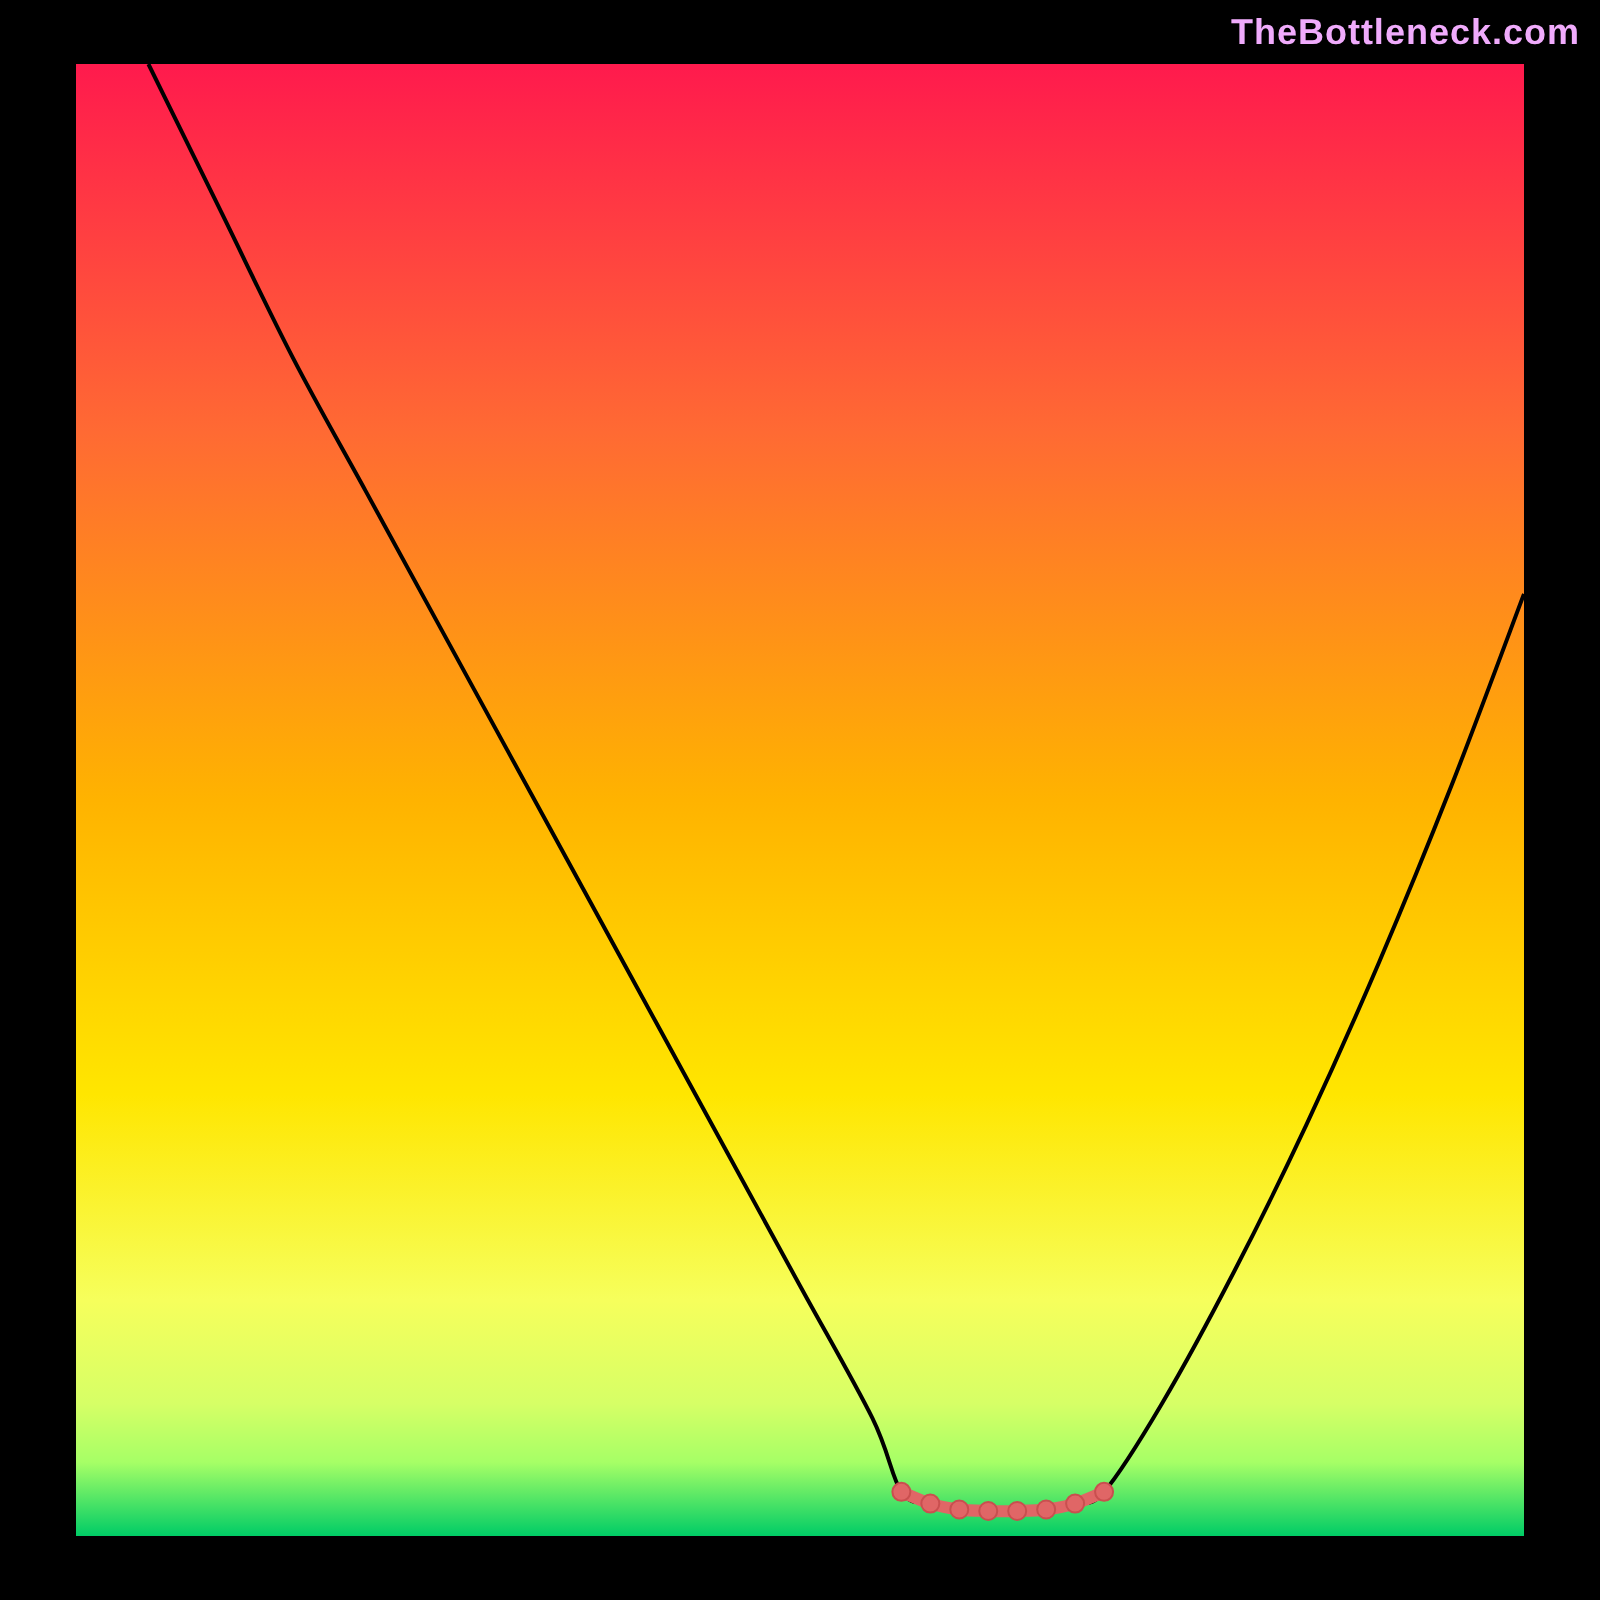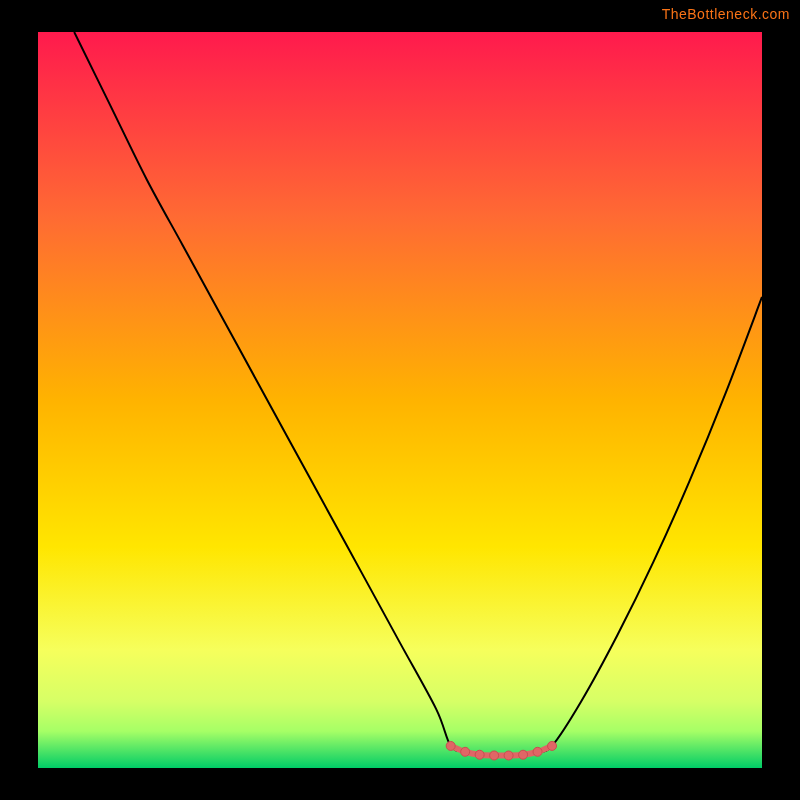--- a/index.html
+++ b/index.html
@@ -14,23 +14,23 @@
   .frame {
     position: relative;
     width: 800px;
     height: 800px;
     background: #000;
   }
   .watermark {
     position: absolute;
     top: 6px;
     right: 10px;
-    color: #f97316;
-    font-size: 14px;
-    font-weight: 400;
+    color: #f0abfc;
+    font-size: 18px;
+    font-weight: 700;
     letter-spacing: 0.5px;
     z-index: 20;
   }
   .plot-area {
     position: absolute;
   }
   .gradient {
     position: absolute;
     inset: 0;
   }

